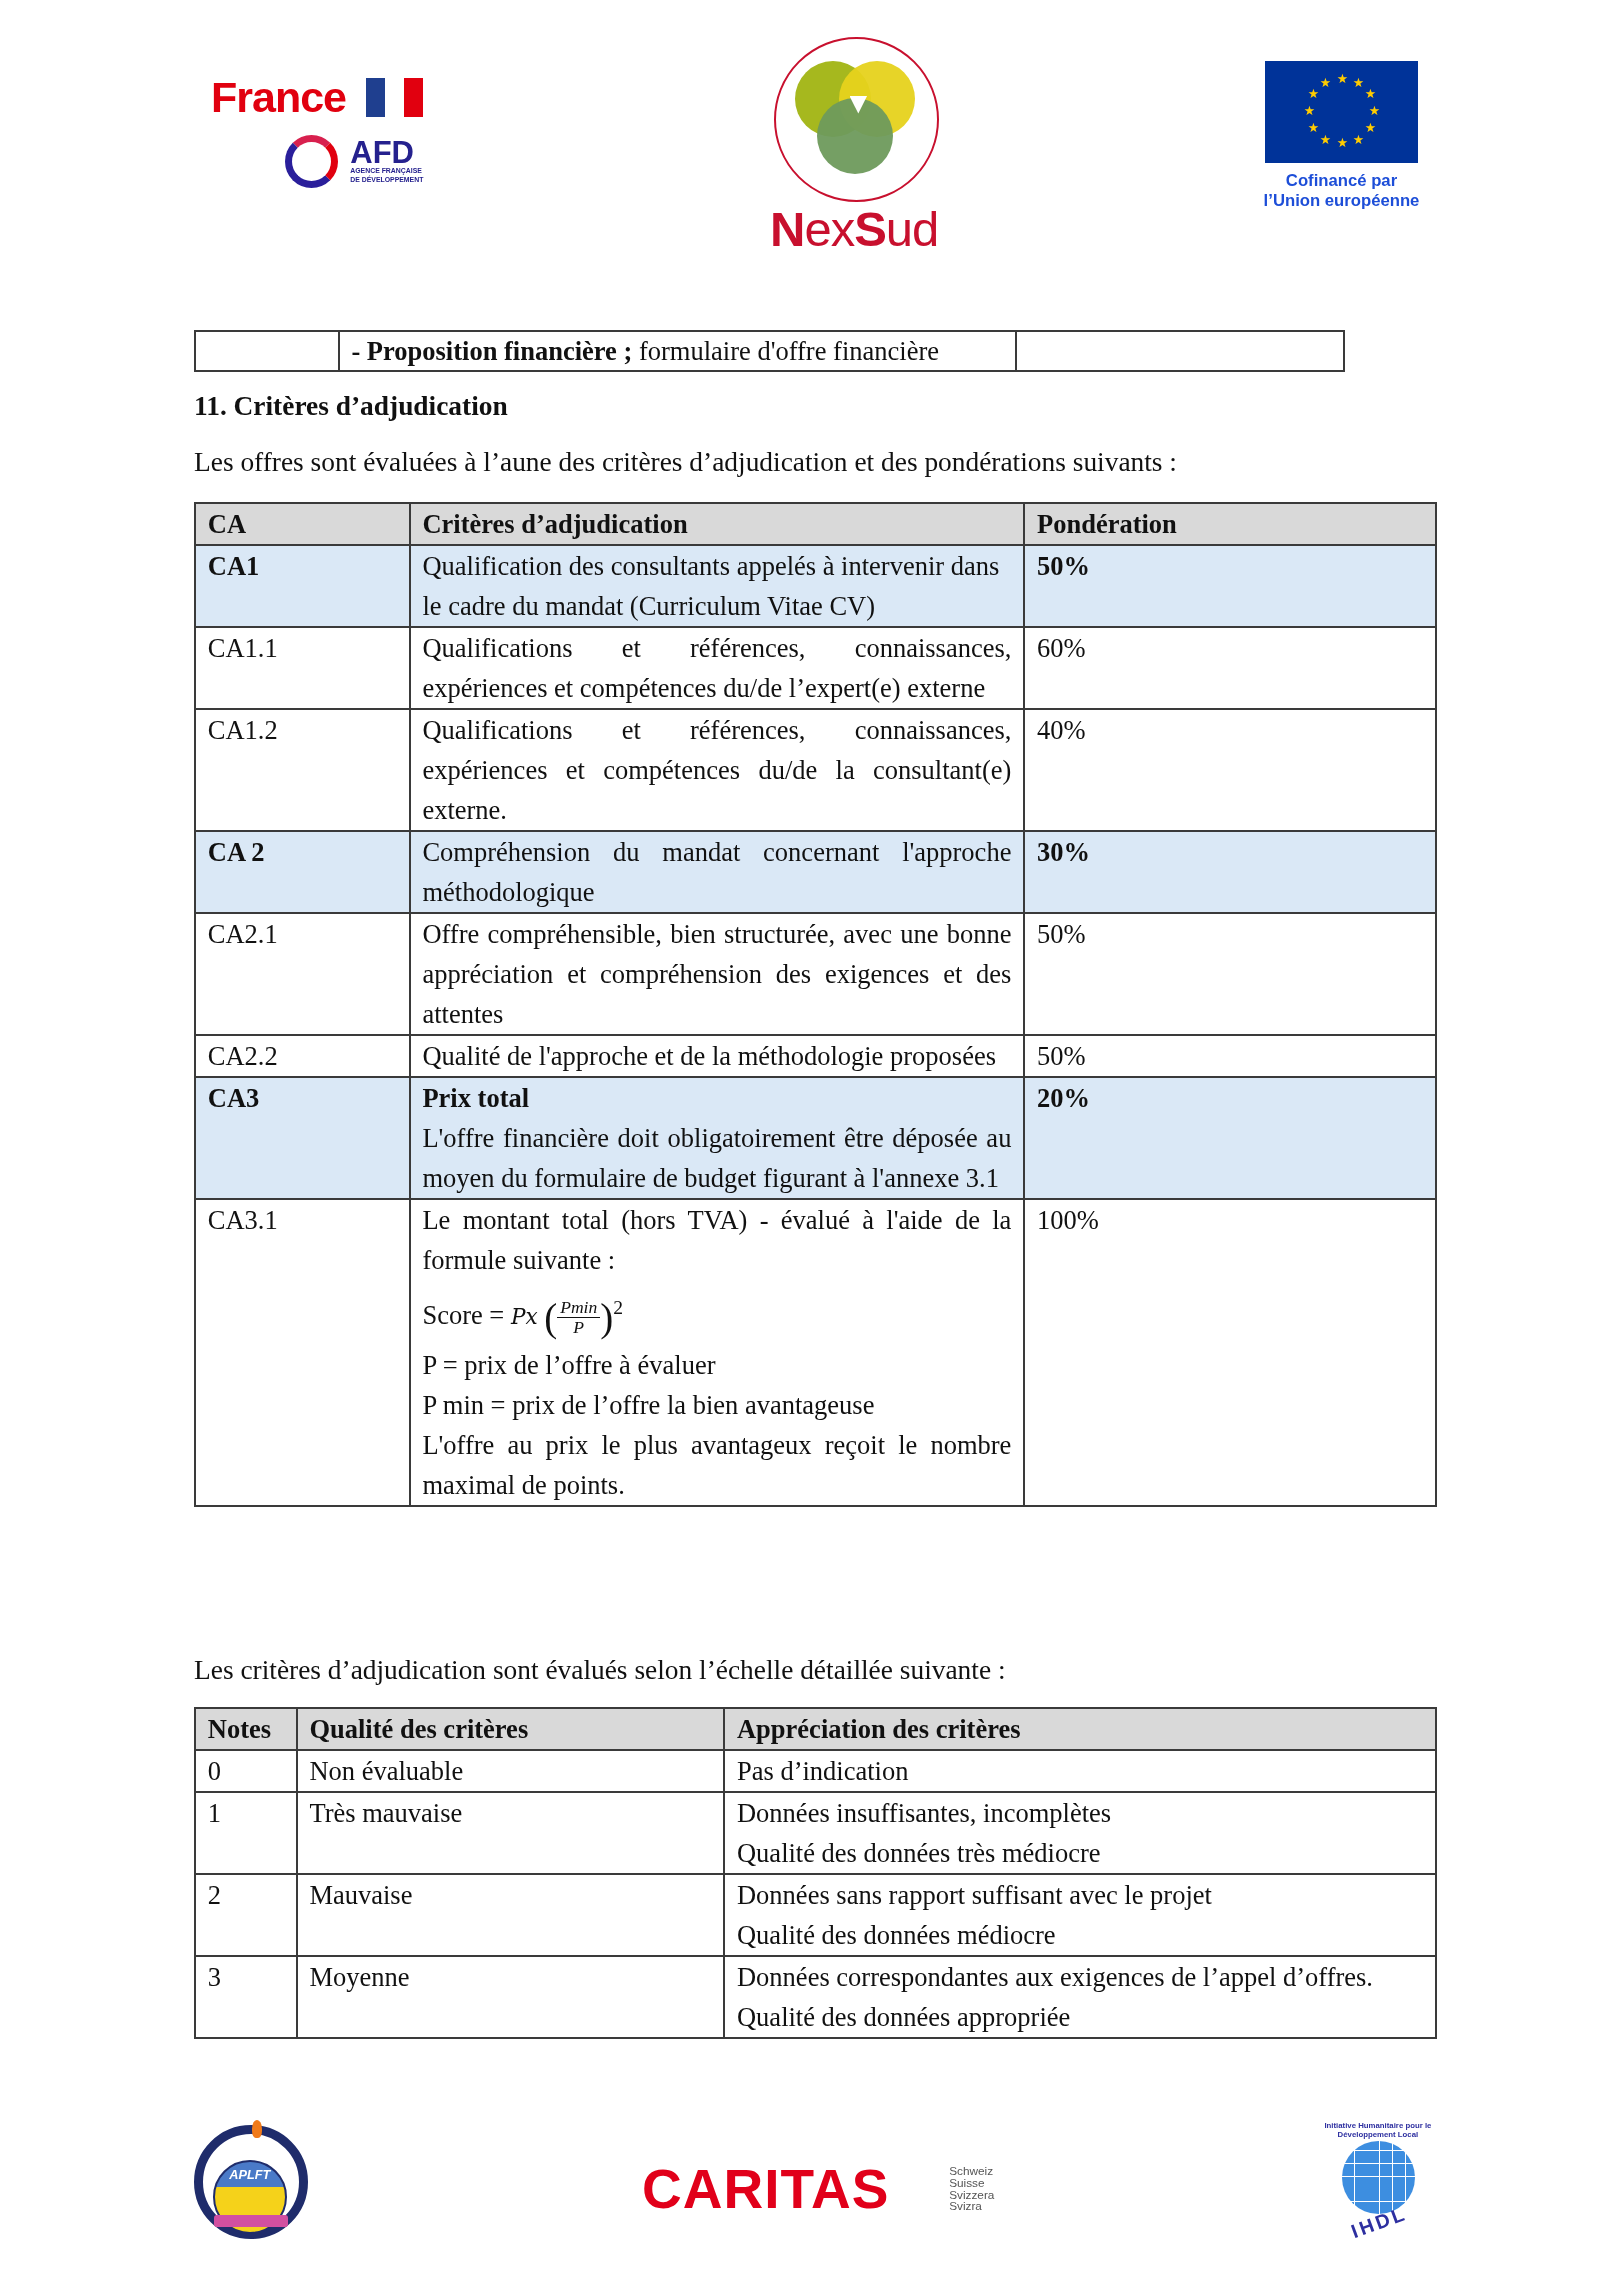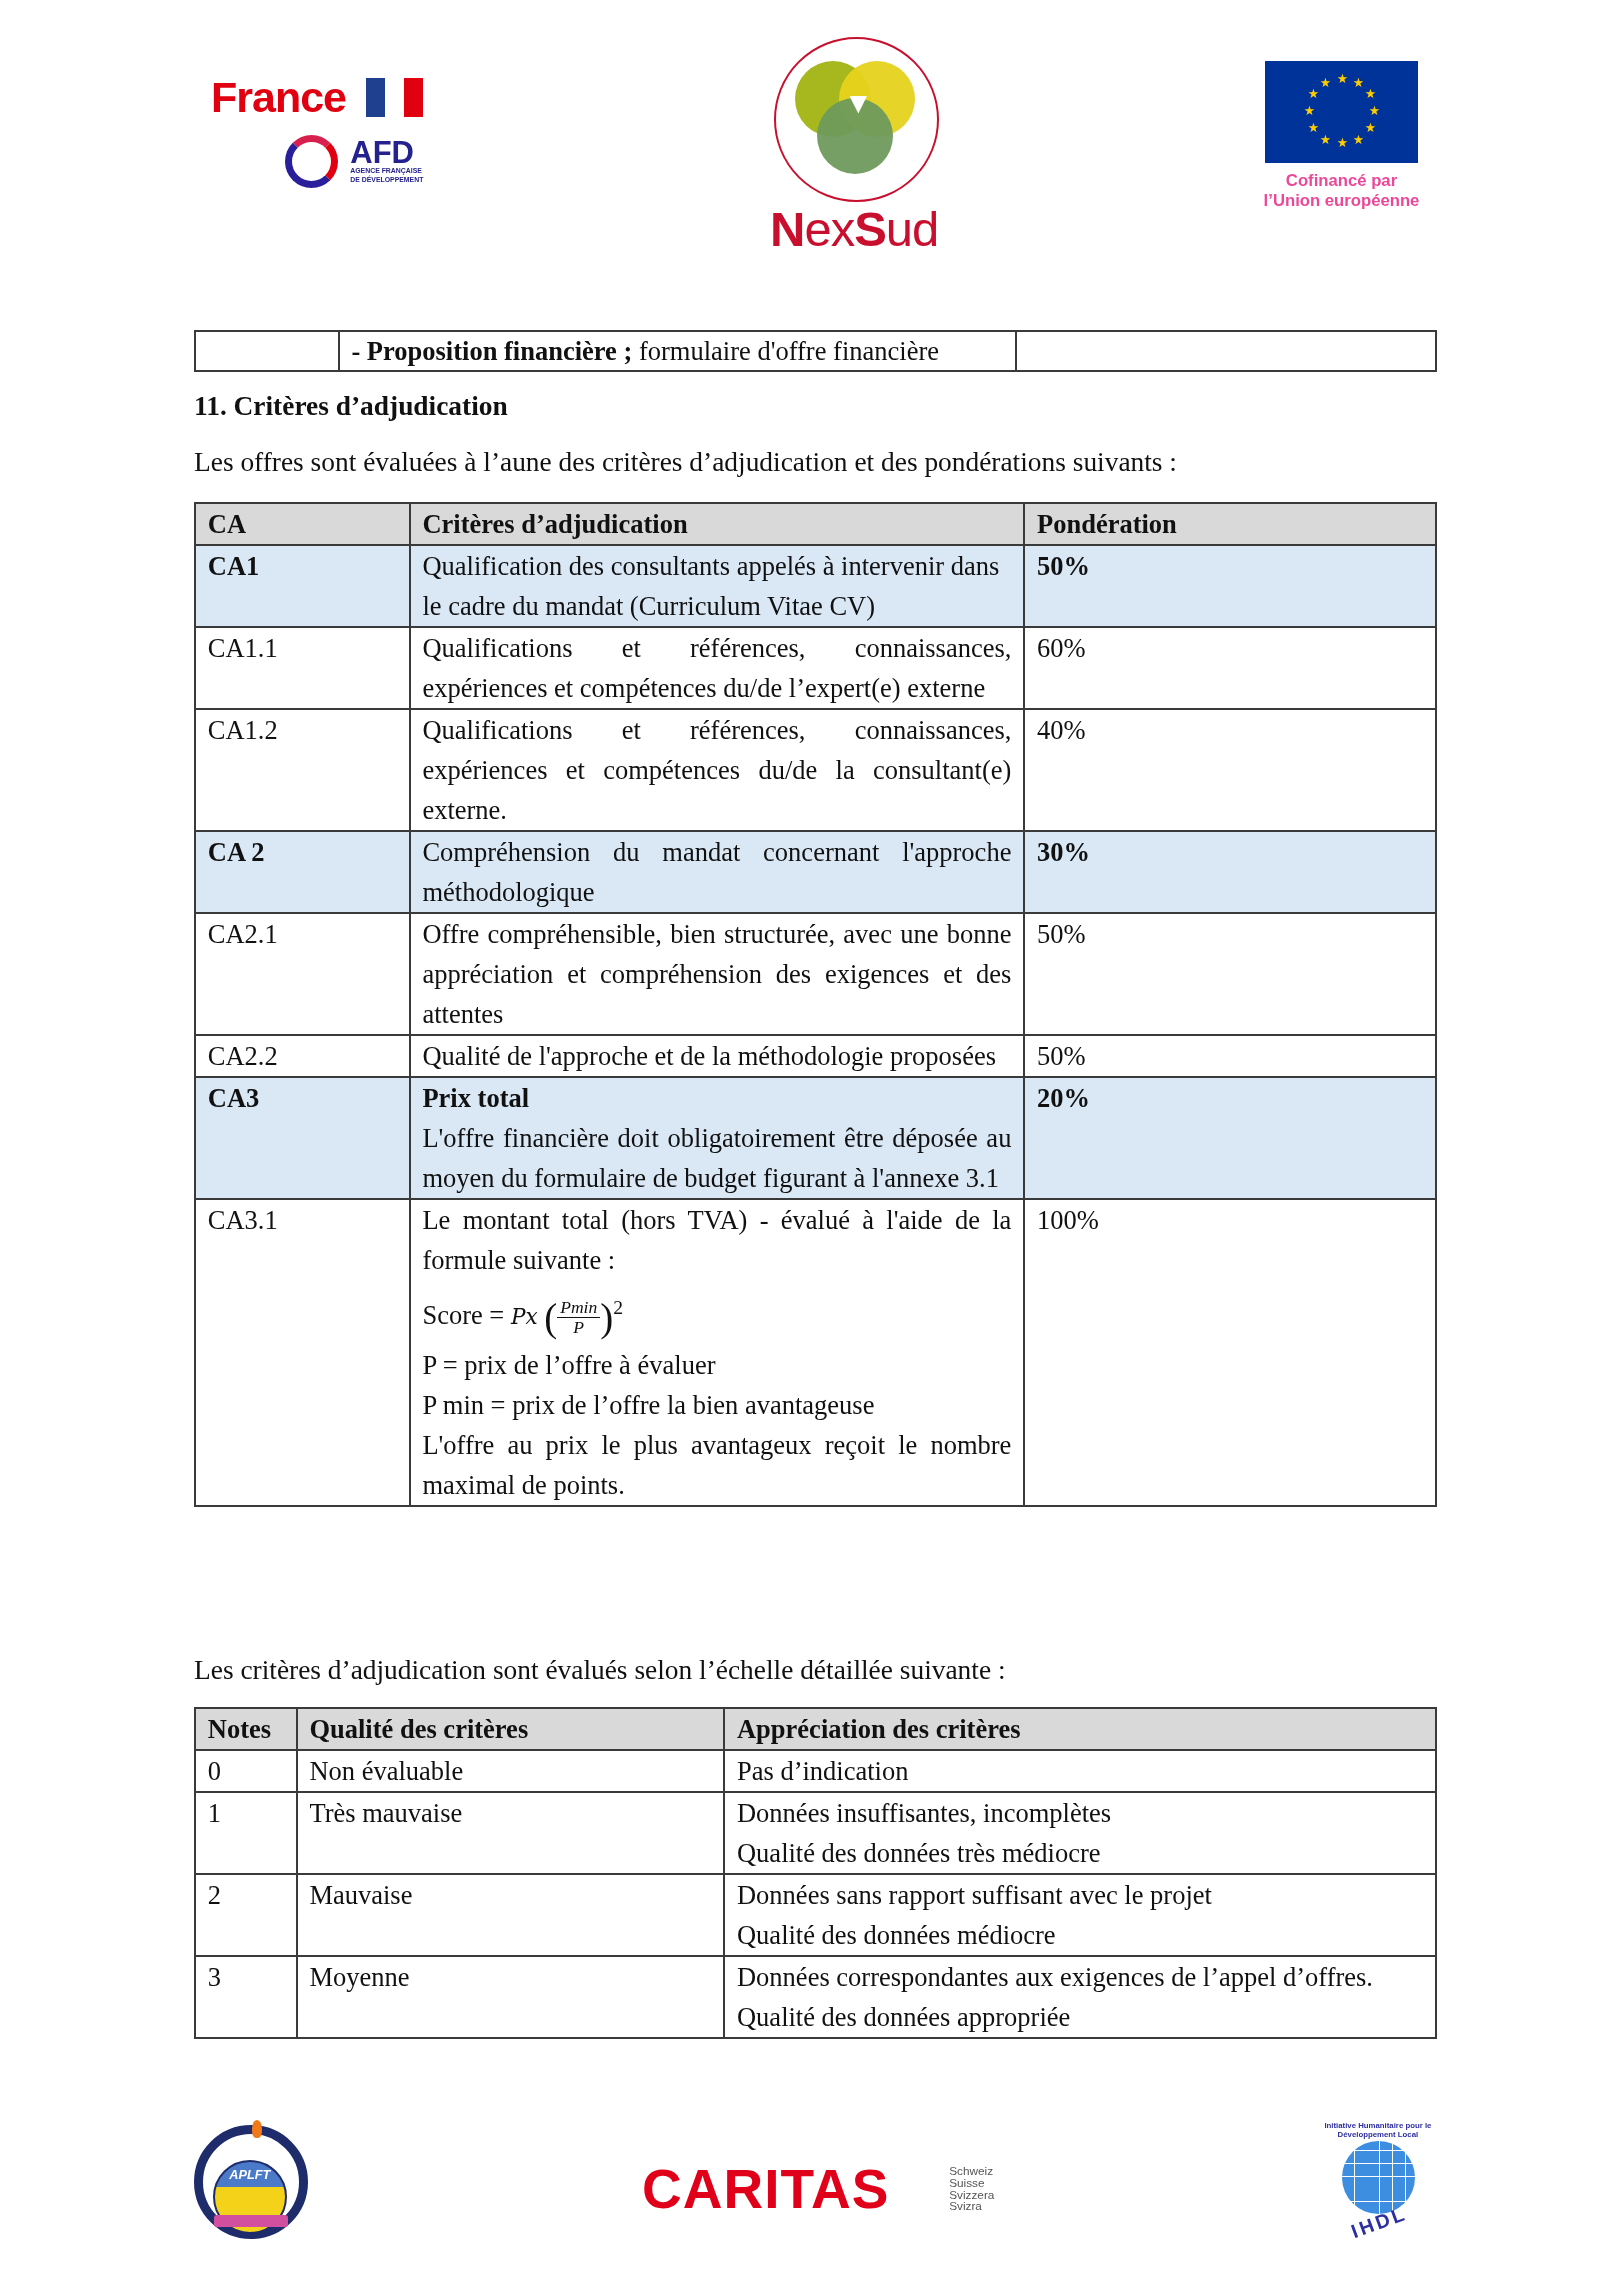--- a/index.html
+++ b/index.html
@@ -45,33 +45,33 @@
       font-family: "Liberation Sans", sans-serif; color: #c8102e; font-size: 49px;
       line-height: 51px; margin-top: 2px; letter-spacing: -1px;
     }
     .nex-word b { font-weight: bold; }
 
     .logo-eu { position: absolute; left: 1258px; top: 61px; width: 167px; text-align: center; }
     .eu-flag { width: 153px; height: 102px; background: #003399; margin: 0 auto; position: relative; }
     .eu-star { position: absolute; color: #ffcc00; font-size: 12.7px; line-height: 12.7px; width: 12.7px; text-align: center; }
     .eu-text {
       margin-top: 7.8px; font-family: "Liberation Sans", sans-serif; font-weight: bold;
-      color: #ec4899; font-size: 16.7px; line-height: 20.6px;
+      color: #1d4ed8; font-size: 16.7px; line-height: 20.6px;
     }
 
     
     .content { position: absolute; left: 194px; top: 0; width: 1243px; }
     table { border-collapse: collapse; width: 100%; font-size: 26.5px; }
     td, th { border: 2px solid #3a3a3a; vertical-align: top; padding: 0 11.8px; line-height: 40px; text-align: left; }
     th { background: #d9d9d9; font-weight: bold; }
     tr.hl td { background: #dae8f6; }
     td.just { text-align: justify; }
     .bold { font-weight: bold; }
 
-    .prev-table { position: absolute; top: 330px; left: 0; width: 1243px; }
+    .prev-table { position: absolute; top: 330px; left: 0; width: 1151px; }
     .prev-table td { line-height: 38px; padding: 0 11.8px; }
 
     .section-title { position: absolute; top: 387px; left: 0; font-size: 27.4px; font-weight: bold; line-height: 39px; }
     .intro { position: absolute; top: 443px; left: 0; font-size: 27.4px; line-height: 39px; }
 
     .criteria-table { position: absolute; top: 502px; left: 0; width: 1243px; }
     .criteria-table td, .criteria-table th { line-height: 40px; }
     .formula { font-style: italic; font-family: "DejaVu Serif", serif; font-size: 21.6px; }
     .frac { display: inline-block; vertical-align: middle; text-align: center; font-size: 17.6px; line-height: 19.6px; font-style: italic; }
     .frac .num { display: block; border-bottom: 1.5px solid #111; padding: 0 2.9px; }

